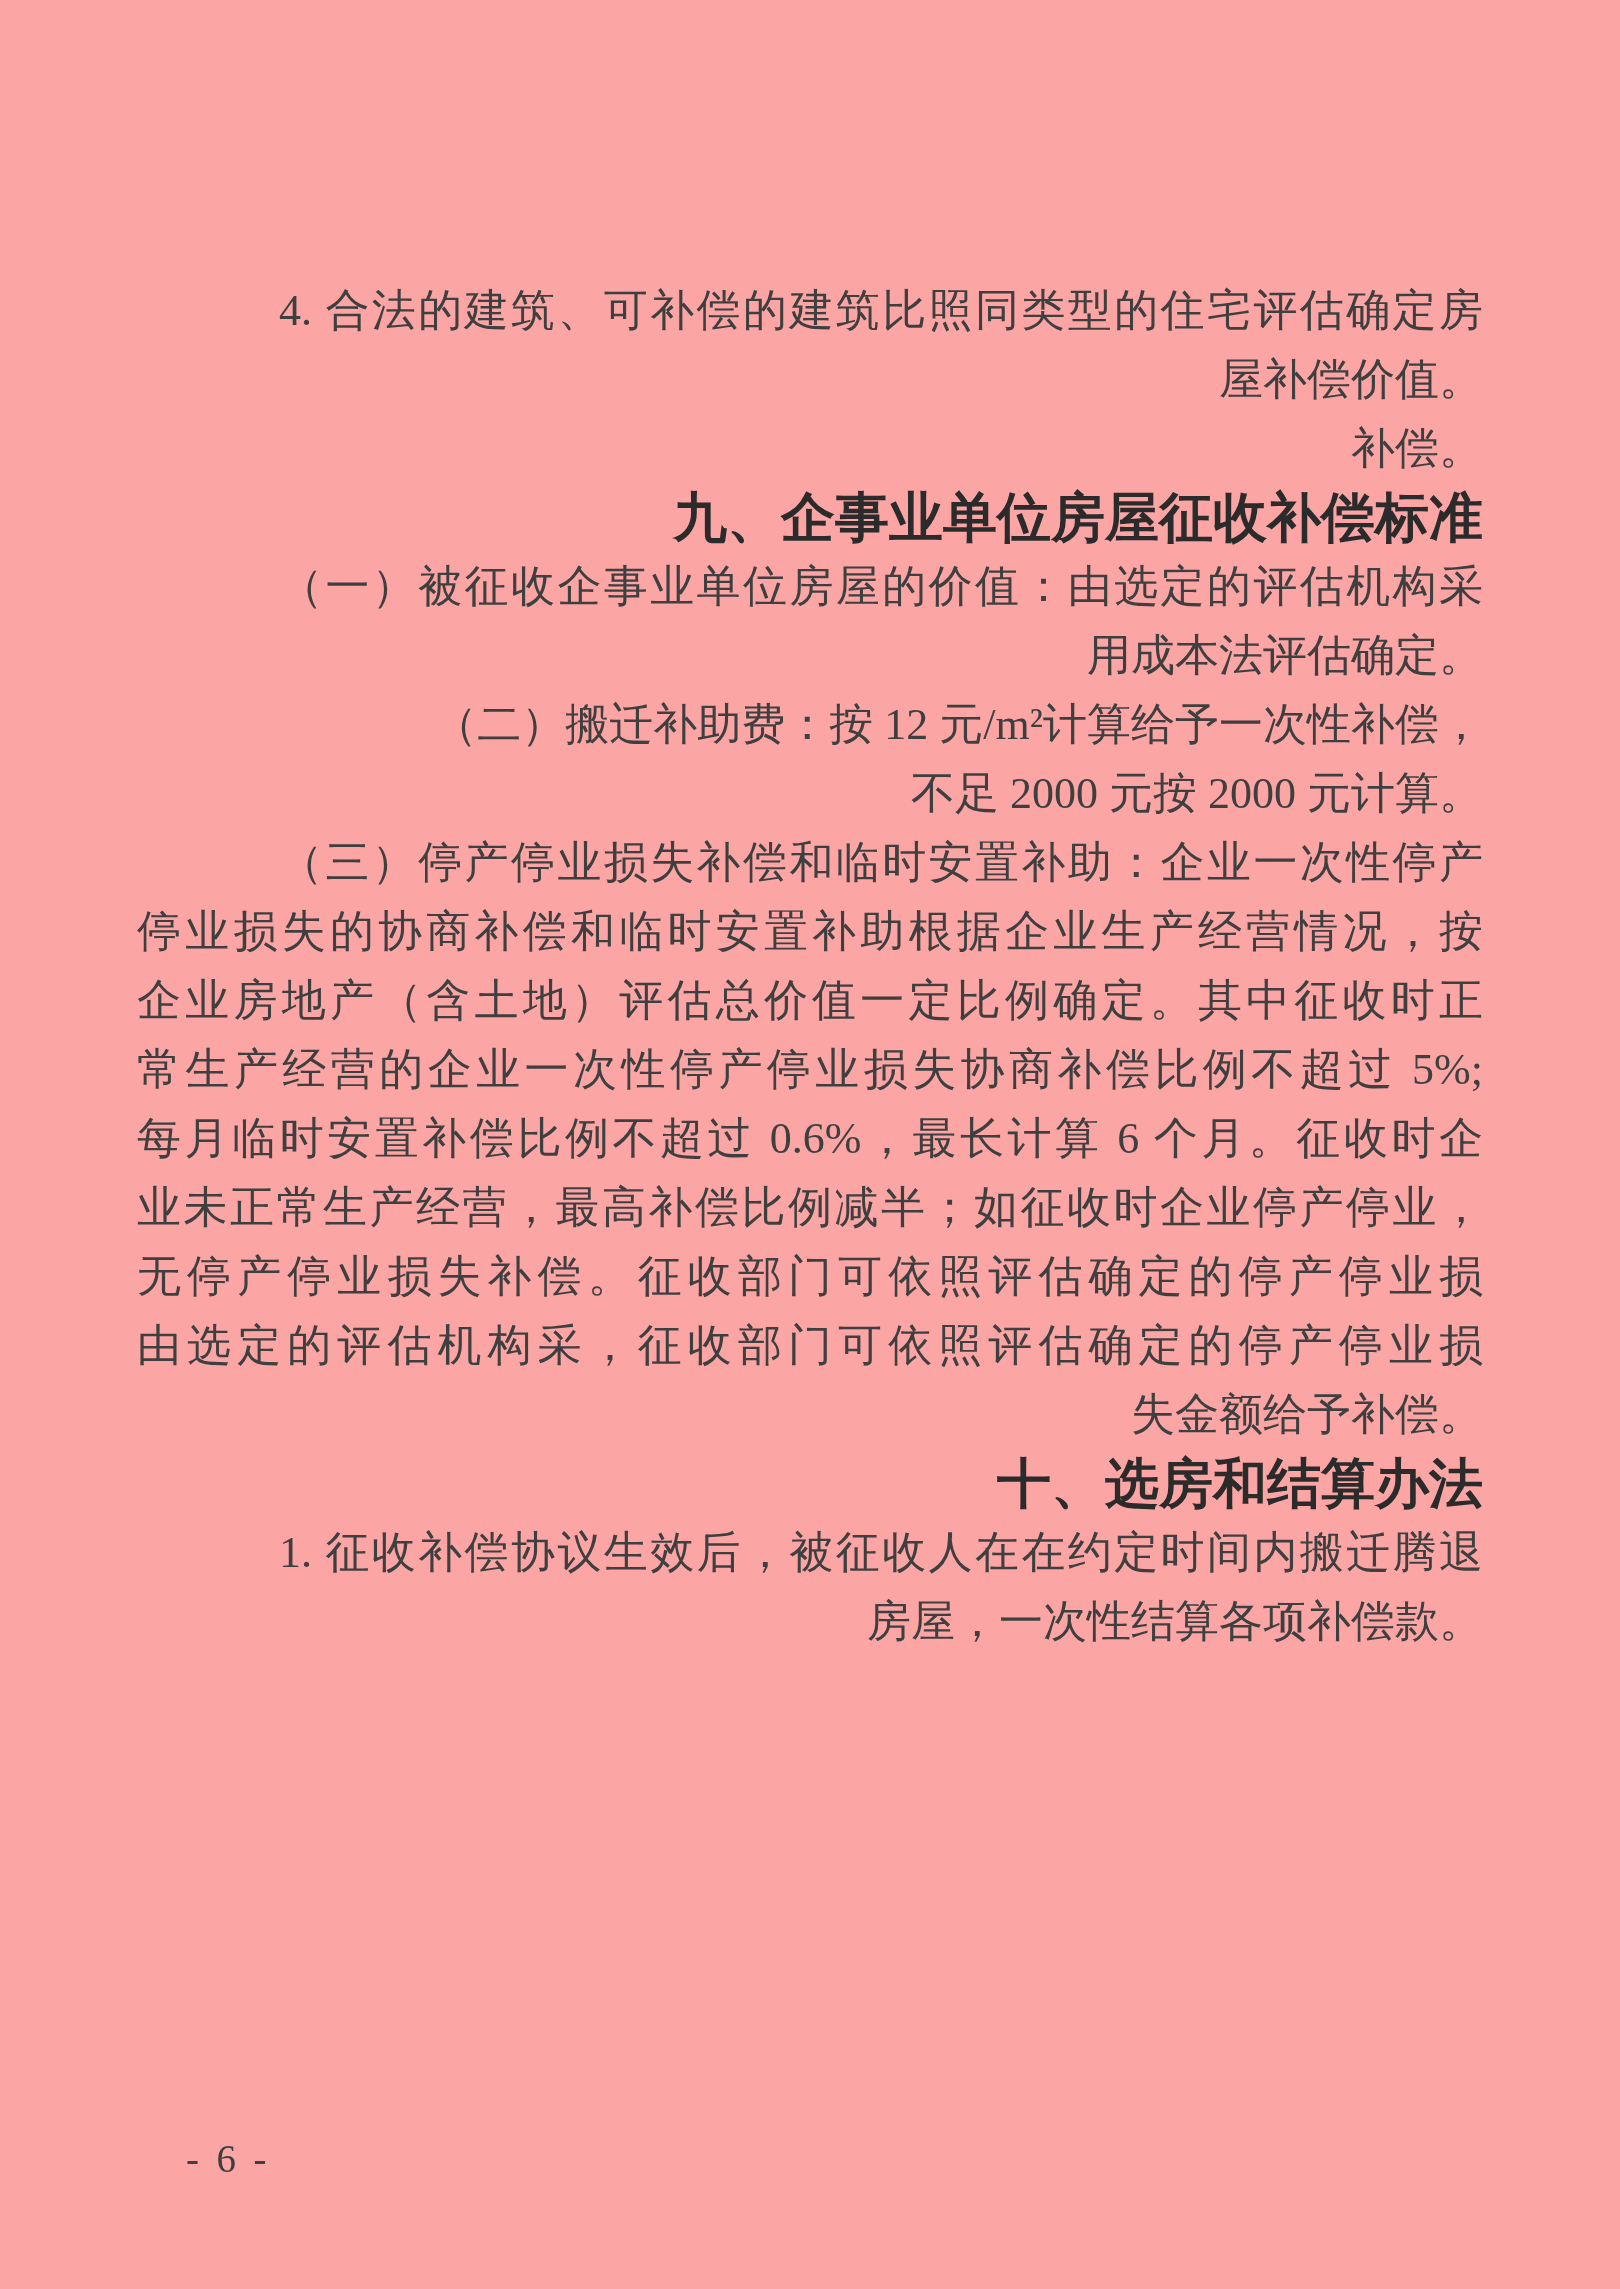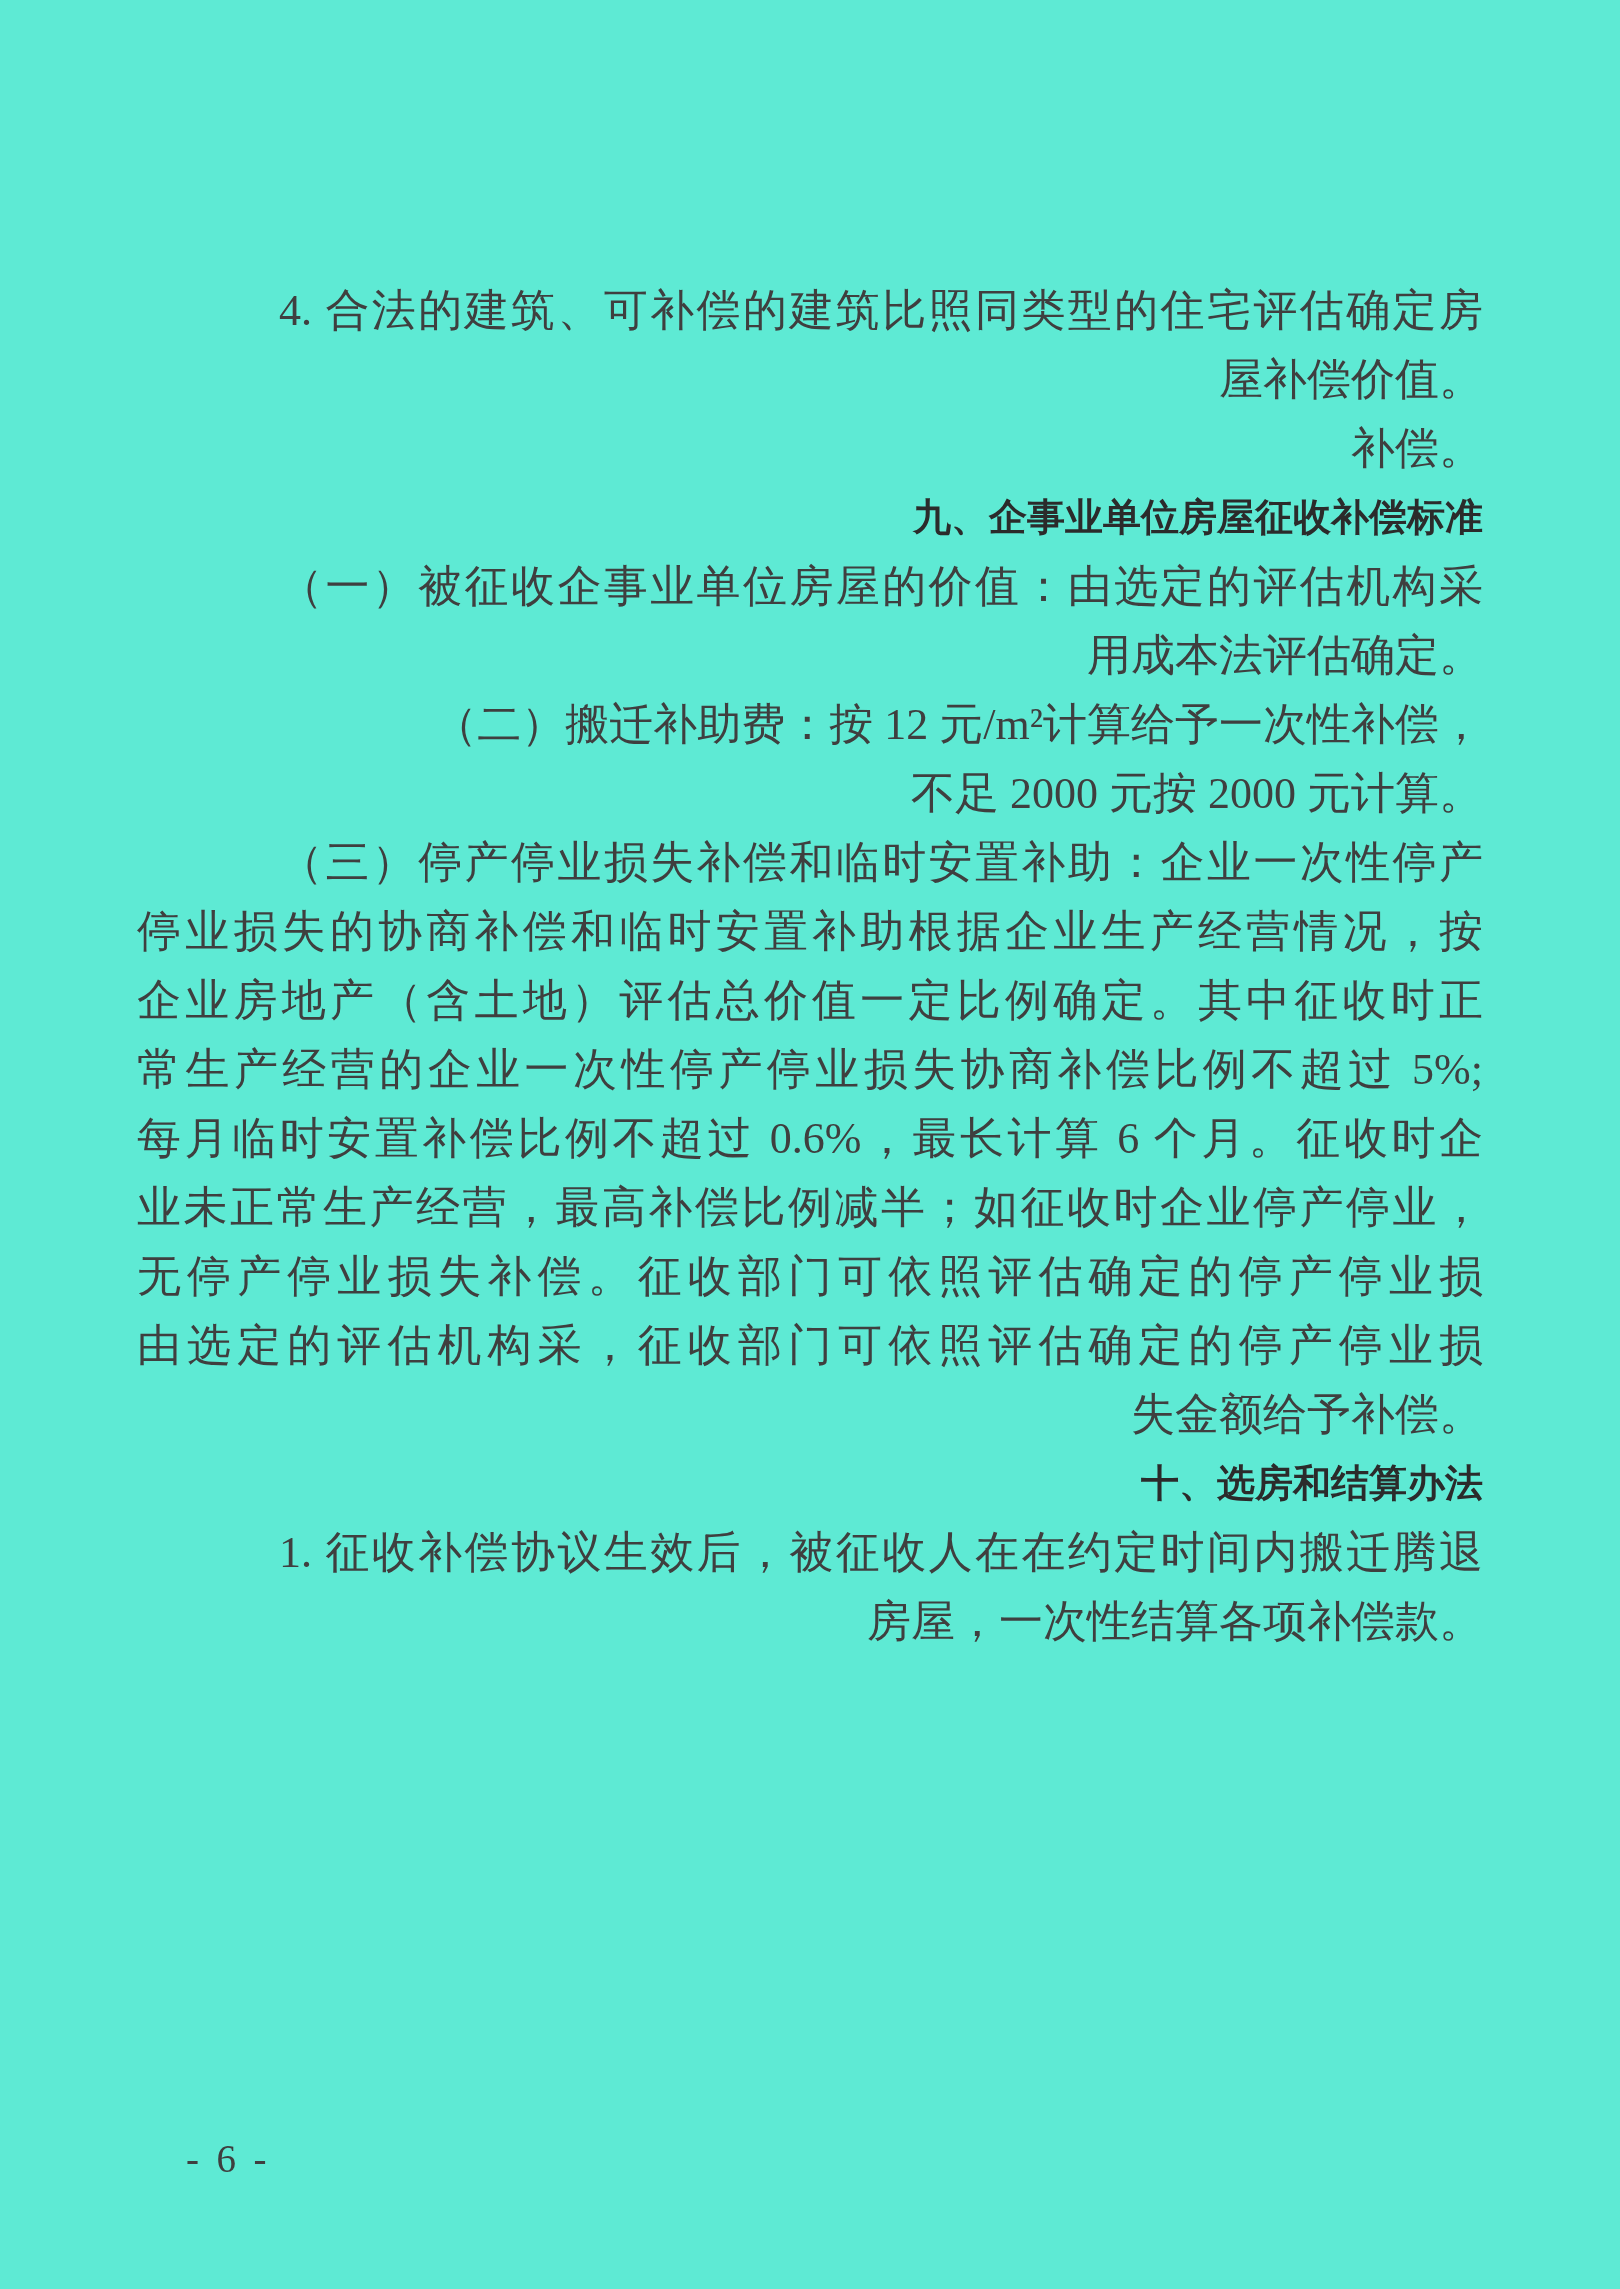--- a/index.html
+++ b/index.html
@@ -9,21 +9,21 @@
   body {
     width: 1620px;
     height: 2290px;
     position: relative;
     background: #ffffff;
     overflow: hidden;
   }
   .scan-page {
     position: absolute;
     inset: 0;
-    background: #5eead4;
+    background: #fca5a5;
   }
   .doc-body {
     position: absolute;
     left: 137px;
     top: 276px;
     width: 1346px;
   }
   .line {
     height: 69px;
     line-height: 69px;
@@ -38,21 +38,21 @@
     text-indent: 142px;
   }
   .line.justify {
     text-align: justify;
     text-align-last: justify;
     text-justify: inter-character;
   }
   .line.heading {
     font-family: "Liberation Sans", "DejaVu Sans", sans-serif;
     font-weight: 700;
-    font-size: 38px;
+    font-size: 54px;
     color: #2b2b2b;
   }
   .page-number {
     position: absolute;
     left: 186px;
     top: 2135px;
     font-size: 39px;
     line-height: 47px;
     color: #3f3f3f;
     letter-spacing: 3.9px;

